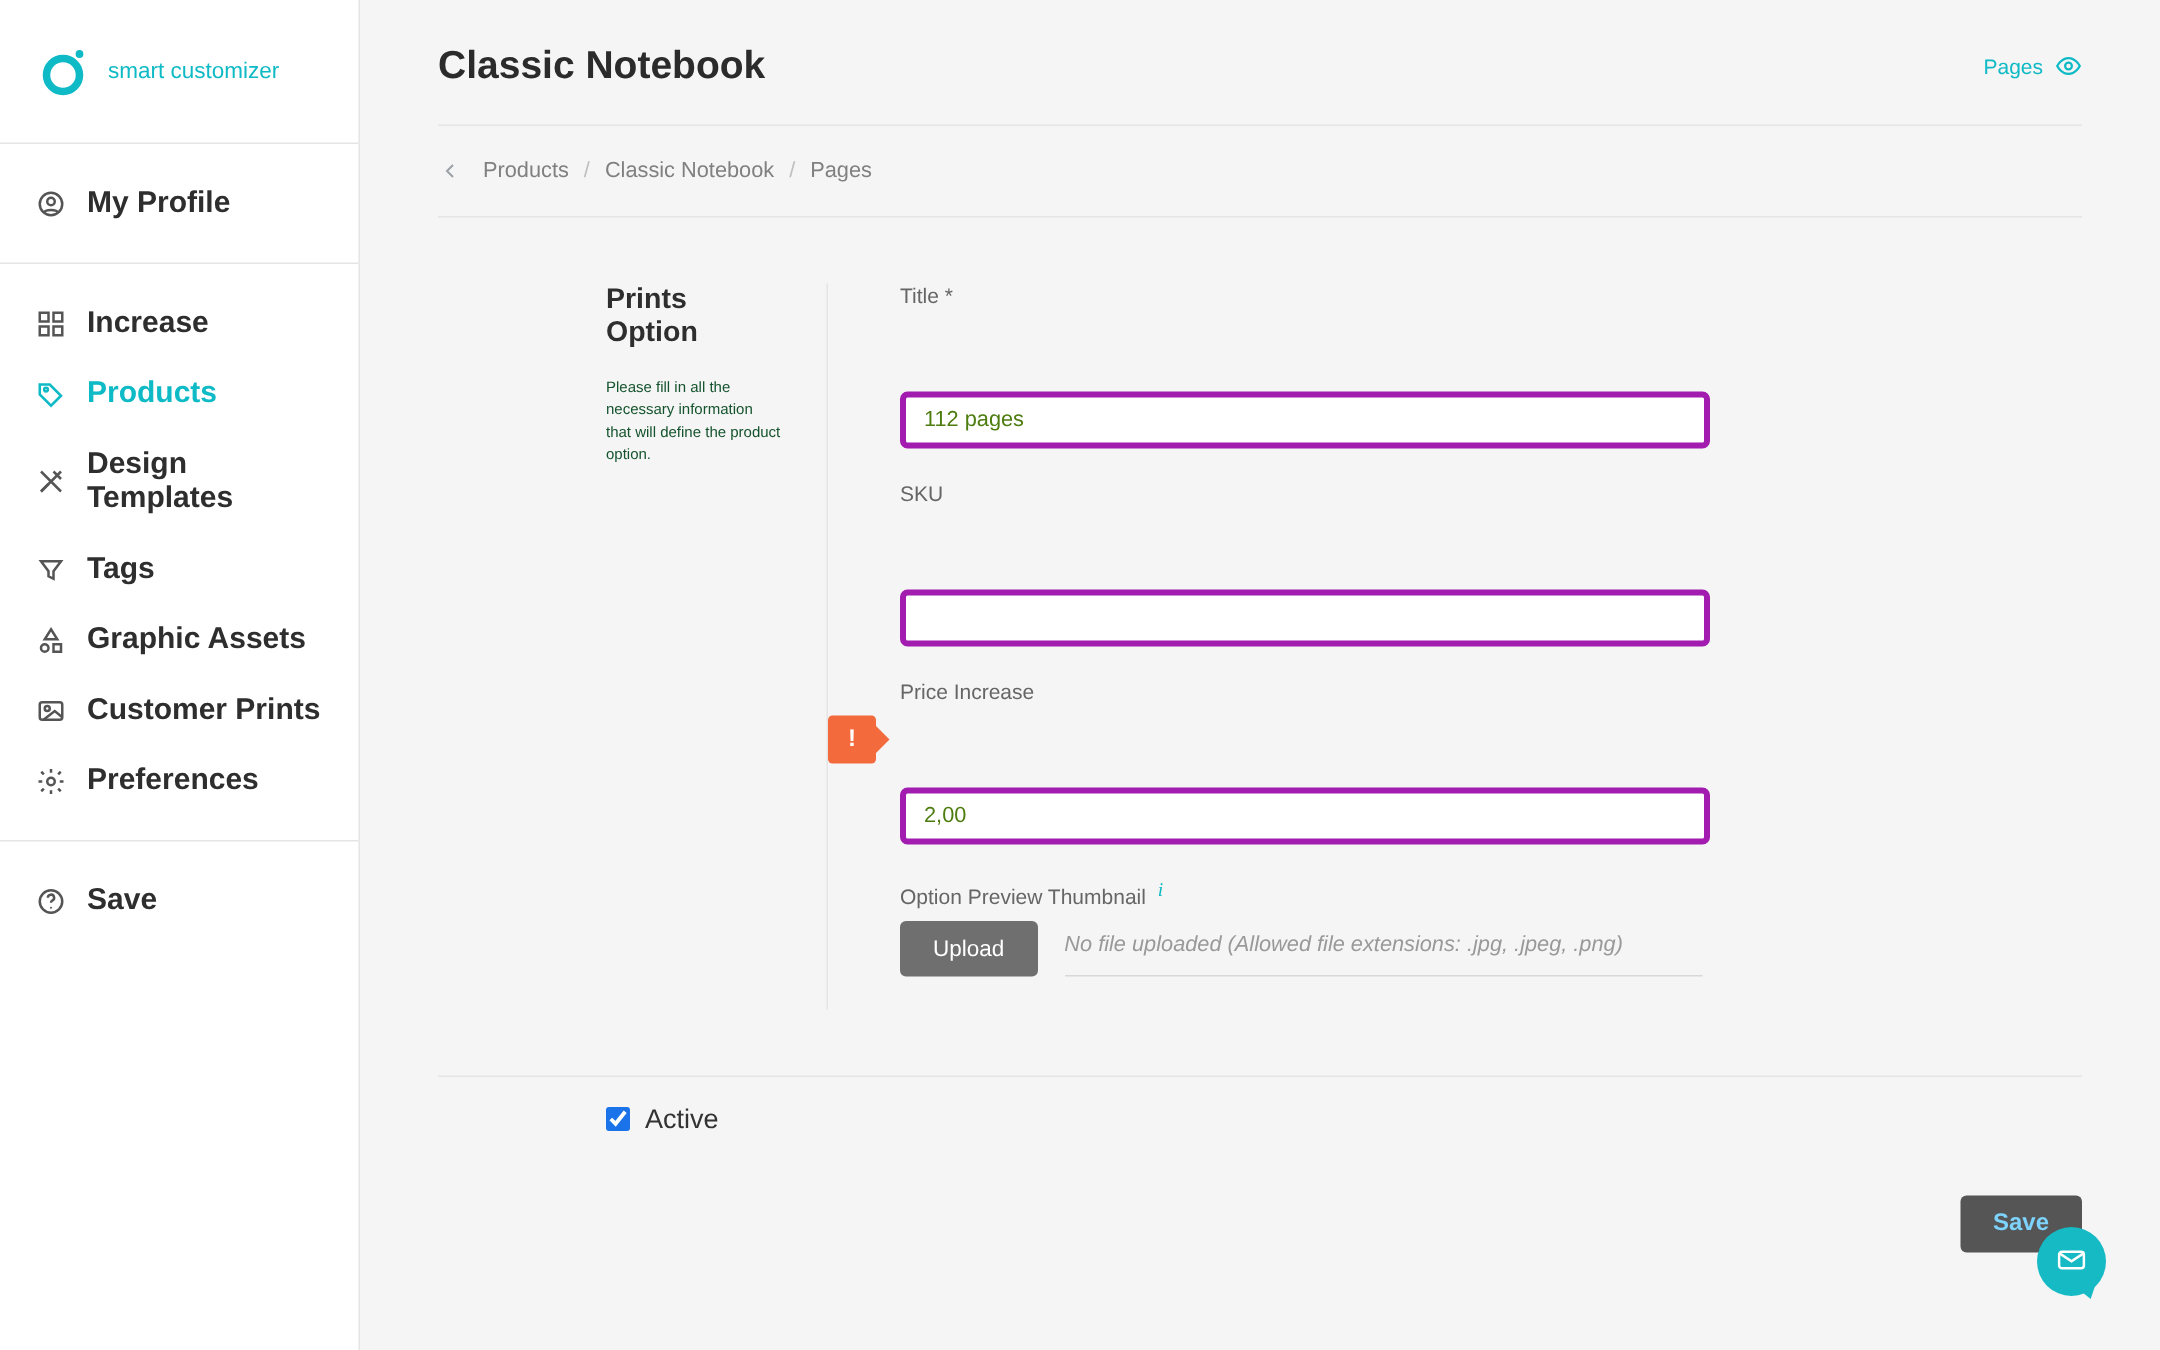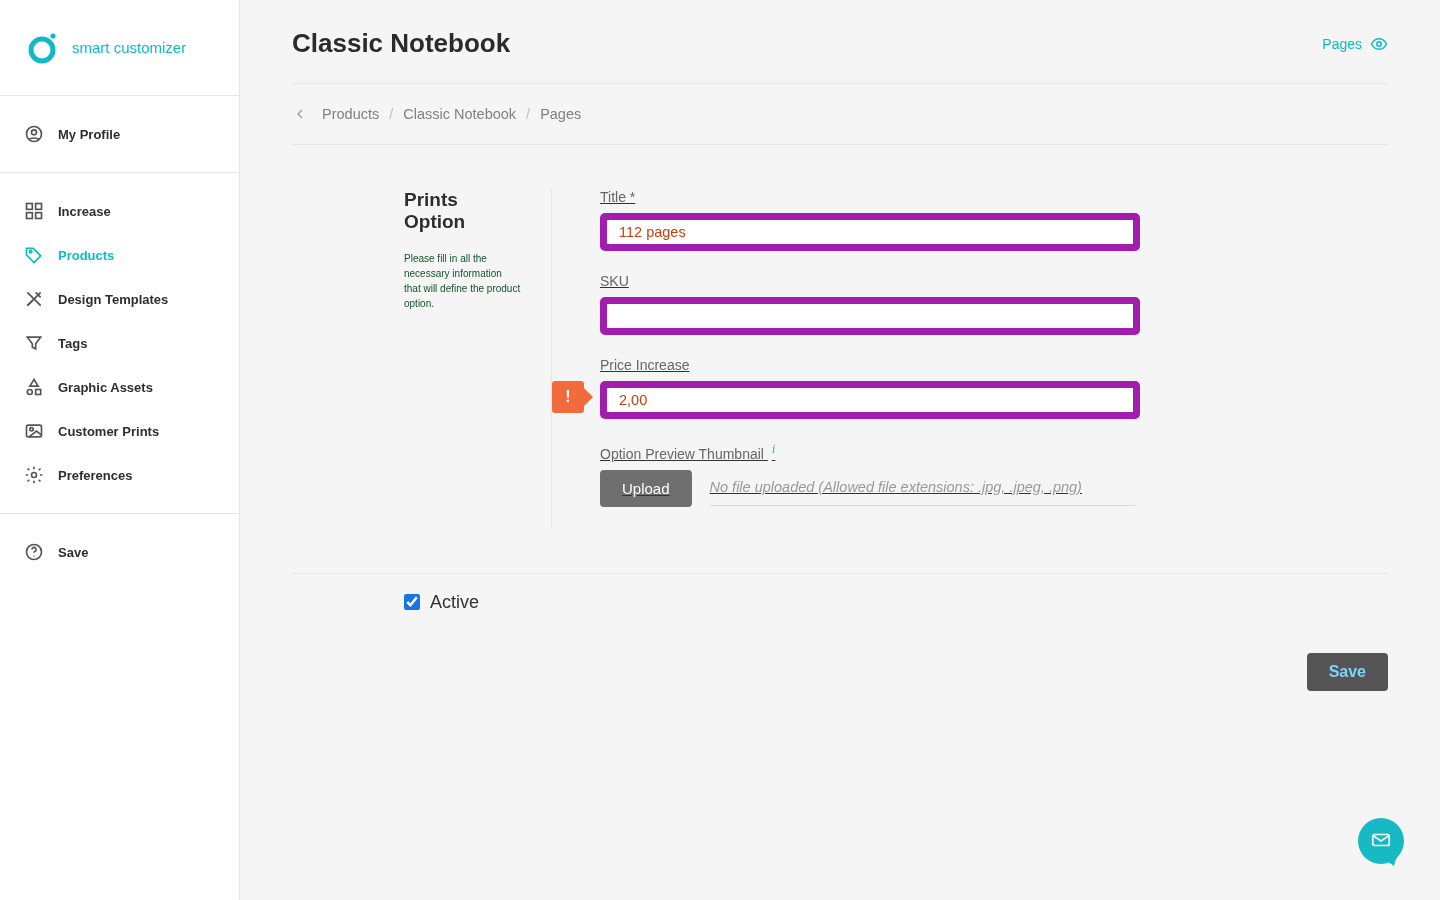--- a/index.html
+++ b/index.html
@@ -32,21 +32,21 @@
   }
   .logo-text { color: #0ebac5; font-size: 15px; font-weight: 500; text-align: right; }
   .nav-section { border-bottom: 1px solid #e5e5e5; padding: 16px 0; }
   .nav-section.last { border-bottom: none; }
   .nav-item {
     display: flex; align-items: center;
     padding: 12px 24px;
     color: #2e2e2e;
     cursor: pointer;
     font-weight: 600;
-    font-size: 13px;
+    font-size: 20px;
   }
   .nav-item .nav-icon { width: 20px; height: 20px; margin-right: 14px; display:flex; align-items:center; justify-content:center; }
   .nav-item.active { color: #0ebac5; }
   .nav-item.active svg { stroke: #0ebac5; }
   .nav-item svg { stroke: #555; }
 
   
   .main {
     flex: 1;
     background: #f5f5f5;
@@ -85,35 +85,35 @@
     padding-right: 30px;
     border-right: 1px solid #e5e5e5;
   }
   .panel-left h2 { font-size: 19px; font-weight: 700; color: #2e2e2e; margin-bottom: 18px;}
   .panel-left p { color: #14532d; font-size: 10px; line-height: 1.5; max-width: 140px;}
   .panel-right {
     flex: 1;
     padding-left: 48px;
     padding-right: 0;
     position: relative;
-    text-decoration: underline;
   }
   .field { margin-bottom: 22px; }
   .field-label { display: block; color: #666; font-size: 14px; margin-bottom: 8px; }
   .text-input {
     width: 100%; max-width: 540px;
     height: 38px;
-    border: 7px solid #a21caf;
+    border: 4px solid #a21caf;
     border-radius: 5px;
     padding: 0 12px;
     font-size: 14.5px;
-    color: #c2410c;
+    color: #4d7c0f;
     background: #fff;
-  }
-  .thumb-row { display: flex; align-items: center; }
+    margin-top: 48px;
+  }
+  .thumb-row { display: flex; }
   .upload-btn {
     background: #6f6f6f; color: #fff; border: none;
     border-radius: 4px; padding: 10px 22px; font-size: 15px; cursor:pointer;
   }
   .nofile {
     flex:1; max-width: 425px; margin-left: 18px;
     border-bottom: 1px solid #d8d8d8; padding: 8px 0 10px 0;
     color: #999; font-style: italic; font-size: 14.5px;
   }
   .info-i { color:#0ebac5; font-style: italic; font-family: Georgia, serif; margin-left:4px; font-size:13px; vertical-align: super;}

